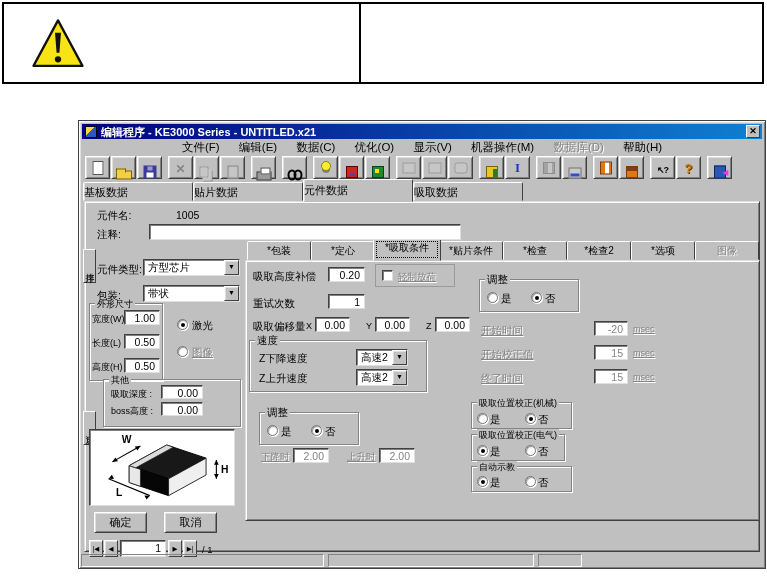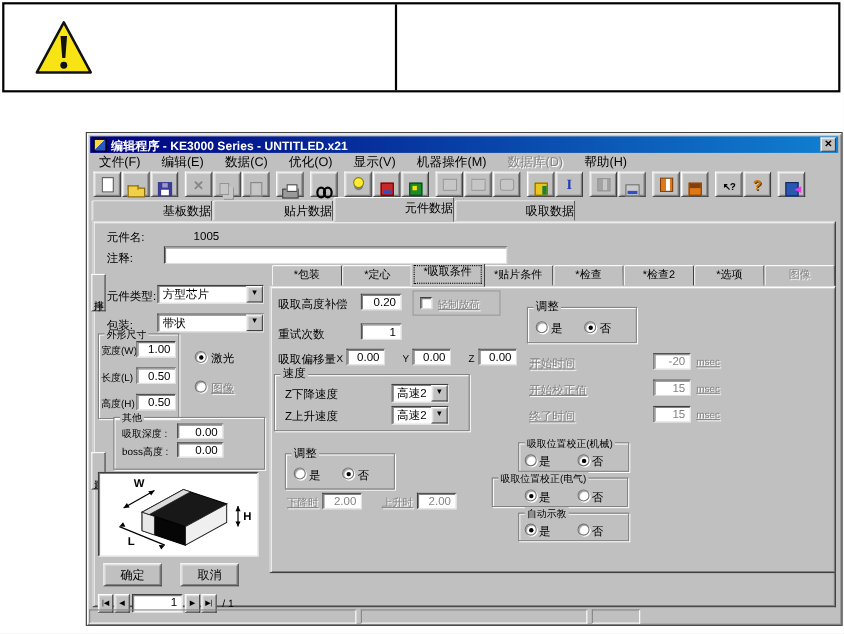--- a/index.html
+++ b/index.html
@@ -17,21 +17,21 @@
   border:1px solid #404040; box-shadow: inset 1px 1px 0 #fff, inset -1px -1px 0 #808080, inset 2px 2px 0 #dfdfdf; }
 
 .titlebar { position:absolute; left:3px; top:3px; width:680px; height:15px;
   background:linear-gradient(90deg,#00007e,#1080d0); color:#fff; }
 .titletxt { position:absolute; left:19px; top:1px; font-size:11px; font-weight:bold; white-space:nowrap; letter-spacing:0; }
 .appico { position:absolute; left:3px; top:1.5px; width:12px; height:12px; border:1px solid #000;
   background:linear-gradient(135deg,#ffd740 0 45%,#2858c0 45% 100%); }
 .tclose { position:absolute; right:2px; top:1px; width:14px; height:13px; background:#c0c0c0;
   border:1px solid; border-color:#fff #404040 #404040 #fff; font-size:9px; line-height:11px; text-align:center; color:#000; font-weight:bold; }
 
-.menubar { position:absolute; left:3px; top:19px; width:680px; height:27px; font-size:11.5px; }
+.menubar { position:absolute; left:3px; top:19px; width:680px; height:27px; font-size:11.5px;text-align:center; }
 .mitem { display:inline-block; padding:0 8px 1px 8px; color:#000; white-space:nowrap; }
 .mitem.dis { color:#848484; text-shadow:1px 1px 0 #fff; }
 
 
 .toolbar { position:absolute; left:3px; top:34px; width:680px; height:27px; }
 .tbtn { position:absolute; top:1px; width:25px; height:23px; background:#c0c0c0; padding:0;
   border:1px solid; border-color:#fff #404040 #404040 #fff; box-shadow: inset 1px 1px 0 #dfdfdf, inset -1px -1px 0 #808080; }
 .tbi { position:absolute; left:50%; top:50%; transform:translate(-50%,-50%); display:block; }
 .tbtn.dis .tbi { filter:grayscale(100%) brightness(1.25) contrast(.55); }
 .i-new { width:11px; height:14px; background:#fff; border:1px solid #555; }
@@ -64,21 +64,21 @@
 .i-screen::after { content:""; position:absolute; left:1px; bottom:1px; width:9px; height:3px; background:#3050c8; }
 .i-or1 { width:12px; height:13px; background:linear-gradient(90deg,#e07818 0 4px,#fff 4px 8px,#e07818 8px 12px); border:1px solid #803c00; }
 .i-or2 { position:relative; width:12px; height:12px; background:#e07818; border:1px solid #803c00; }
 .i-or2::before { content:""; position:absolute; left:0; top:0; width:10px; height:4px; background:#804010; }
 .i-hsel::before { content:"↖?"; font-size:9px; font-weight:bold; color:#000; letter-spacing:-1px; }
 .i-help::before { content:"?"; font-size:13px; font-weight:bold; color:#c87800; text-shadow:1px 1px 0 #703800; }
 .i-exit { position:relative; width:12px; height:13px; background:#2858b0; border:1px solid #102860; }
 .i-exit::after { content:"◀"; position:absolute; right:-4px; top:1px; font-size:8px; color:#e838e8; }
 
 
-.mtab { position:absolute; top:61px; height:19px; width:110px; background:#c0c0c0; text-align:right; font-size:11px; line-height:18px;
+.mtab { position:absolute; top:61px; height:19px; width:110px; background:#c0c0c0; text-align:left; font-size:11px; line-height:18px;
   border:1px solid; border-color:#fff #404040 transparent #fff; border-radius:2px 2px 0 0; box-shadow:inset 1px 0 0 #dfdfdf; z-index:2; white-space:nowrap; }
 .mtab.act { top:58px; height:23px; z-index:6; line-height:20px; }
 .panel { position:absolute; left:5px; top:80px; width:676px; height:351px; background:#c0c0c0; z-index:3;
   border:1px solid; border-color:#dfdfdf #404040 #404040 #dfdfdf; box-shadow: inset 1px 1px 0 #fff, inset -1px -1px 0 #808080; }
 .stab { position:absolute; top:120px; height:19px; width:64px; background:#c0c0c0; text-align:center; font-size:10px; line-height:18px;
   border:1px solid; border-color:#fff #404040 transparent #fff; border-radius:2px 2px 0 0; z-index:4; white-space:nowrap; }
 .stab.act { top:117px; height:23px; z-index:8; outline:1px dotted #000; outline-offset:-4px; }
 .stab.dis { color:#848484; text-shadow:1px 1px 0 #fff; }
 .subpanel { position:absolute; left:166px; top:139px; width:515px; height:261px; background:#c0c0c0; z-index:5;
   border:1px solid; border-color:#dfdfdf #404040 #404040 #dfdfdf; box-shadow: inset 1px 1px 0 #fff, inset -1px -1px 0 #808080; }
@@ -369,21 +369,21 @@
     <div class="lab dis" style="left:554px;top:251px;font-size:9px">msec</div>
 
     <div class="grp" style="left:392px;top:281px;width:101px;height:27px">
       <span class="gt sm">吸取位置校正(机械)</span>
     </div>
     <div class="rad" style="left:398px;top:292px"></div>
     <div class="lab" style="left:411px;top:292px">是</div>
     <div class="rad sel" style="left:446px;top:292px"></div>
     <div class="lab" style="left:459px;top:292px">否</div>
 
-    <div class="grp" style="left:368px;top:313px;width:124px;height:27px">
+    <div class="grp" style="left:392px;top:313px;width:94px;height:27px">
       <span class="gt sm">吸取位置校正(电气)</span>
     </div>
     <div class="rad sel" style="left:398px;top:324px"></div>
     <div class="lab" style="left:411px;top:324px">是</div>
     <div class="rad" style="left:446px;top:324px"></div>
     <div class="lab" style="left:459px;top:324px">否</div>
 
     <div class="grp" style="left:392px;top:345px;width:101px;height:26px">
       <span class="gt sm">自动示教</span>
     </div>

